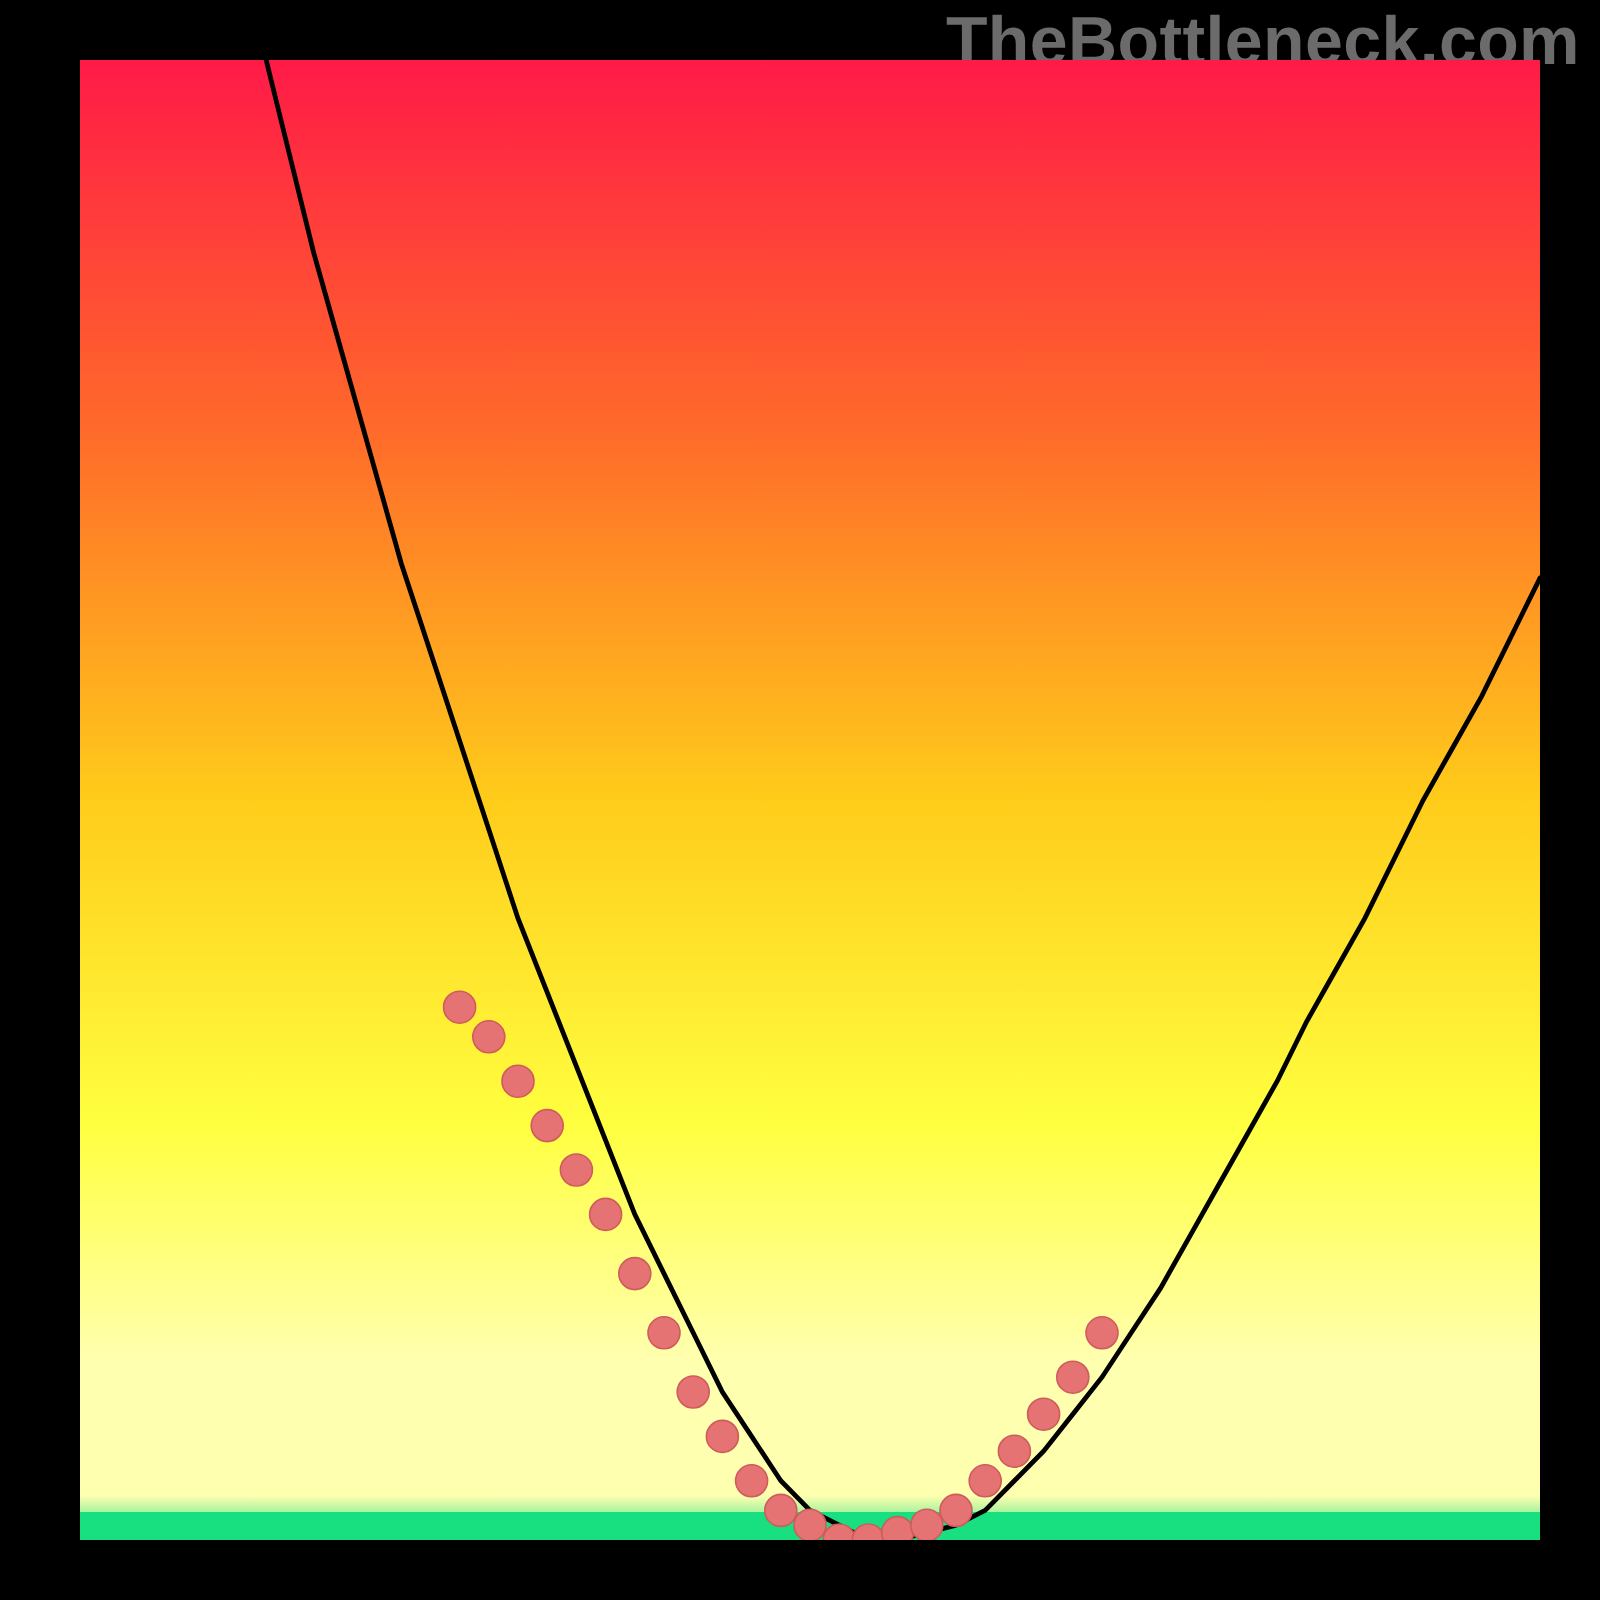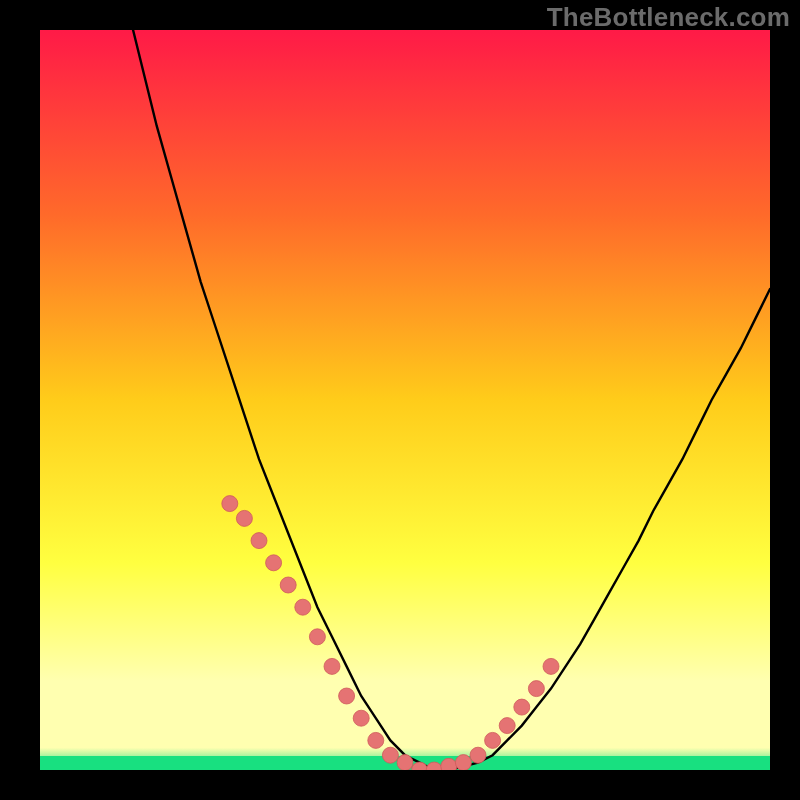--- a/index.html
+++ b/index.html
@@ -1,17 +1,17 @@
 <!DOCTYPE html>
 <html><head>
 <meta charset="utf-8">
 <style>
   html,body{margin:0;padding:0;width:800px;height:800px;overflow:hidden;background:#000;}
   .outer{position:relative;width:800px;height:800px;background:#000;}
-  .watermark{position:absolute;top:2px;right:10px;font-family:Arial,Helvetica,sans-serif;font-size:26px;font-weight:600;color:#6b6b6b;letter-spacing:.2px;}
+  .watermark{position:absolute;top:2px;right:10px;font-family:Arial,Helvetica,sans-serif;font-size:34px;font-weight:600;color:#6b6b6b;letter-spacing:.2px;}
   .plot{position:absolute;left:40px;top:30px;width:730px;height:740px;}
   svg{display:block;}
 </style>
 </head>
 <body>
 <div class="outer">
   <div class="watermark">TheBottleneck.com</div>
   <div class="plot">
     <svg id="svg" width="730" height="740" viewBox="0 0 730 740">
         <defs>

